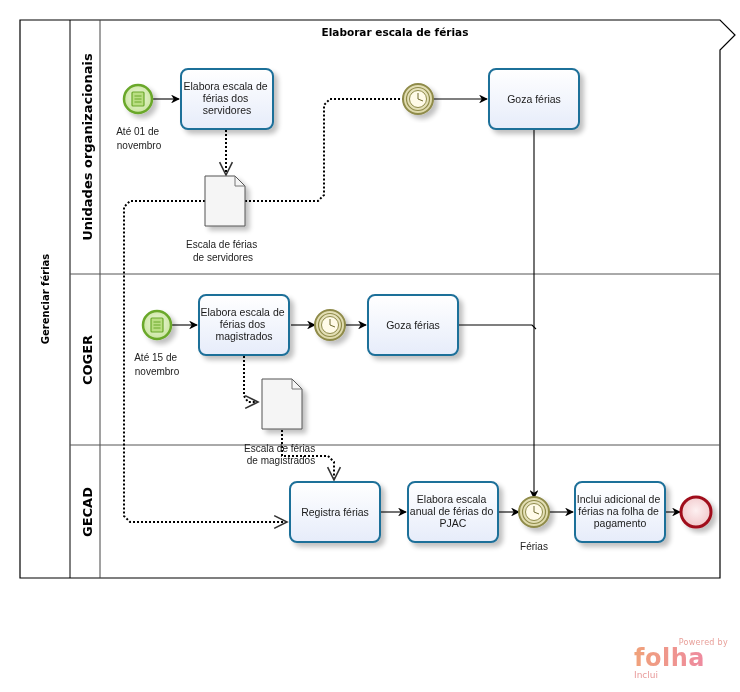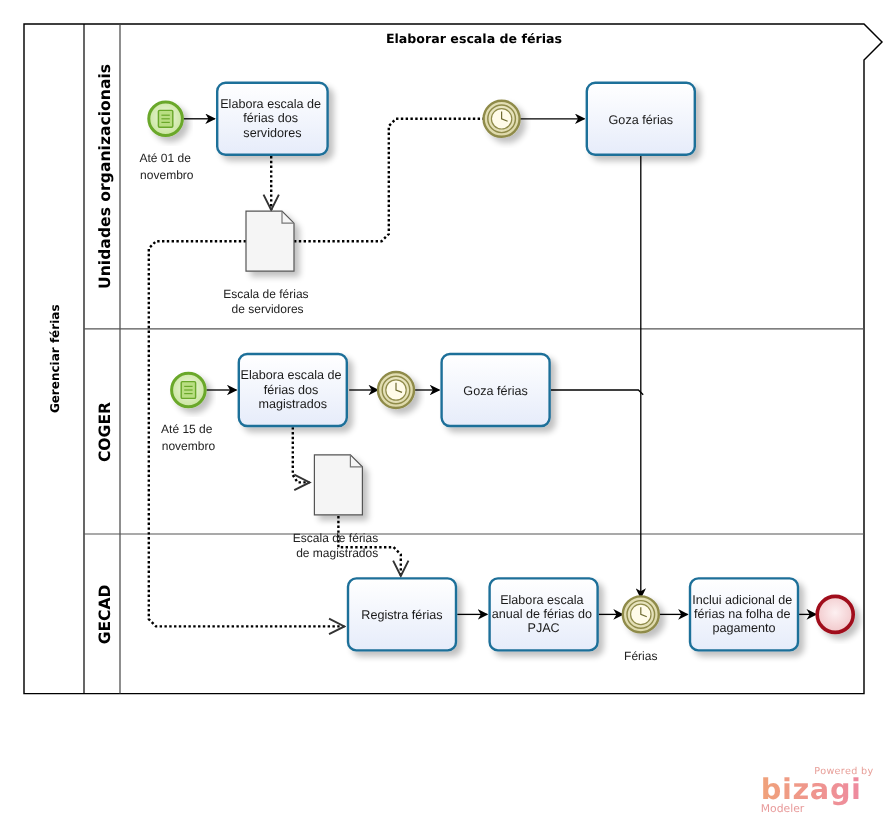--- a/index.html
+++ b/index.html
@@ -215,15 +215,15 @@
     <path d="M292,379 L292,389 L302,389" fill="none" stroke="#777" stroke-width="1"></path>
   </g>
   <text class="lbl" font-size="10" text-anchor="middle">
     <tspan x="281" y="452">Escala de férias</tspan>
     <tspan x="281" y="464">de magistrados</tspan>
   </text>
 </svg>
 
 <div class="watermark">
   <span class="wm-powered">Powered by</span>
-  <span class="wm-logo">bizagi</span>
-  <span class="wm-modeler">Modeler</span>
+  <span class="wm-logo">folha</span>
+  <span class="wm-modeler">Inclui</span>
 </div>
 
 </body></html>

